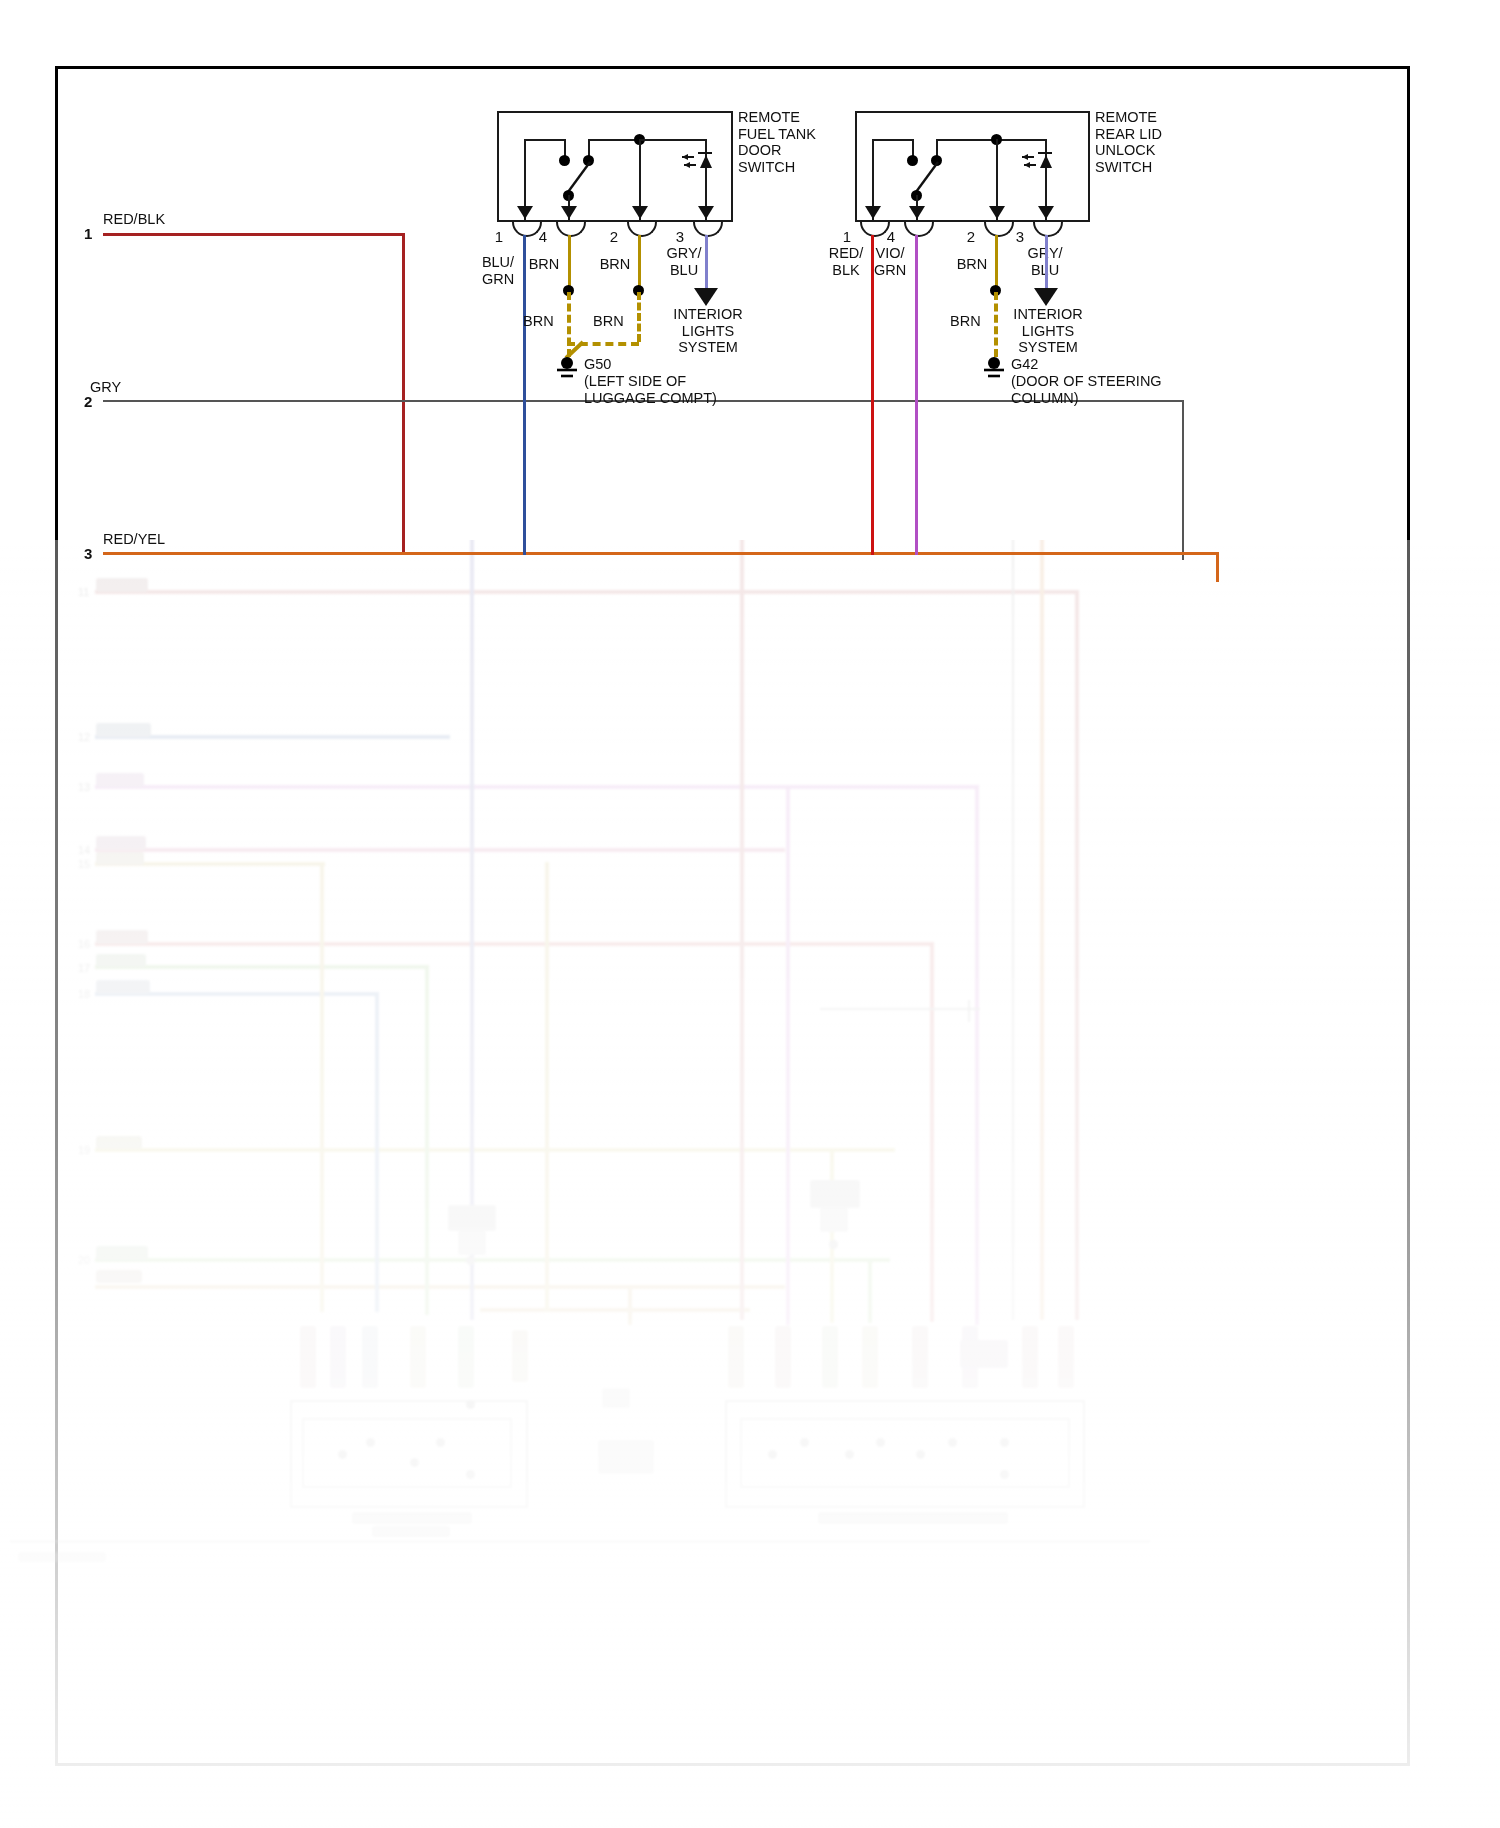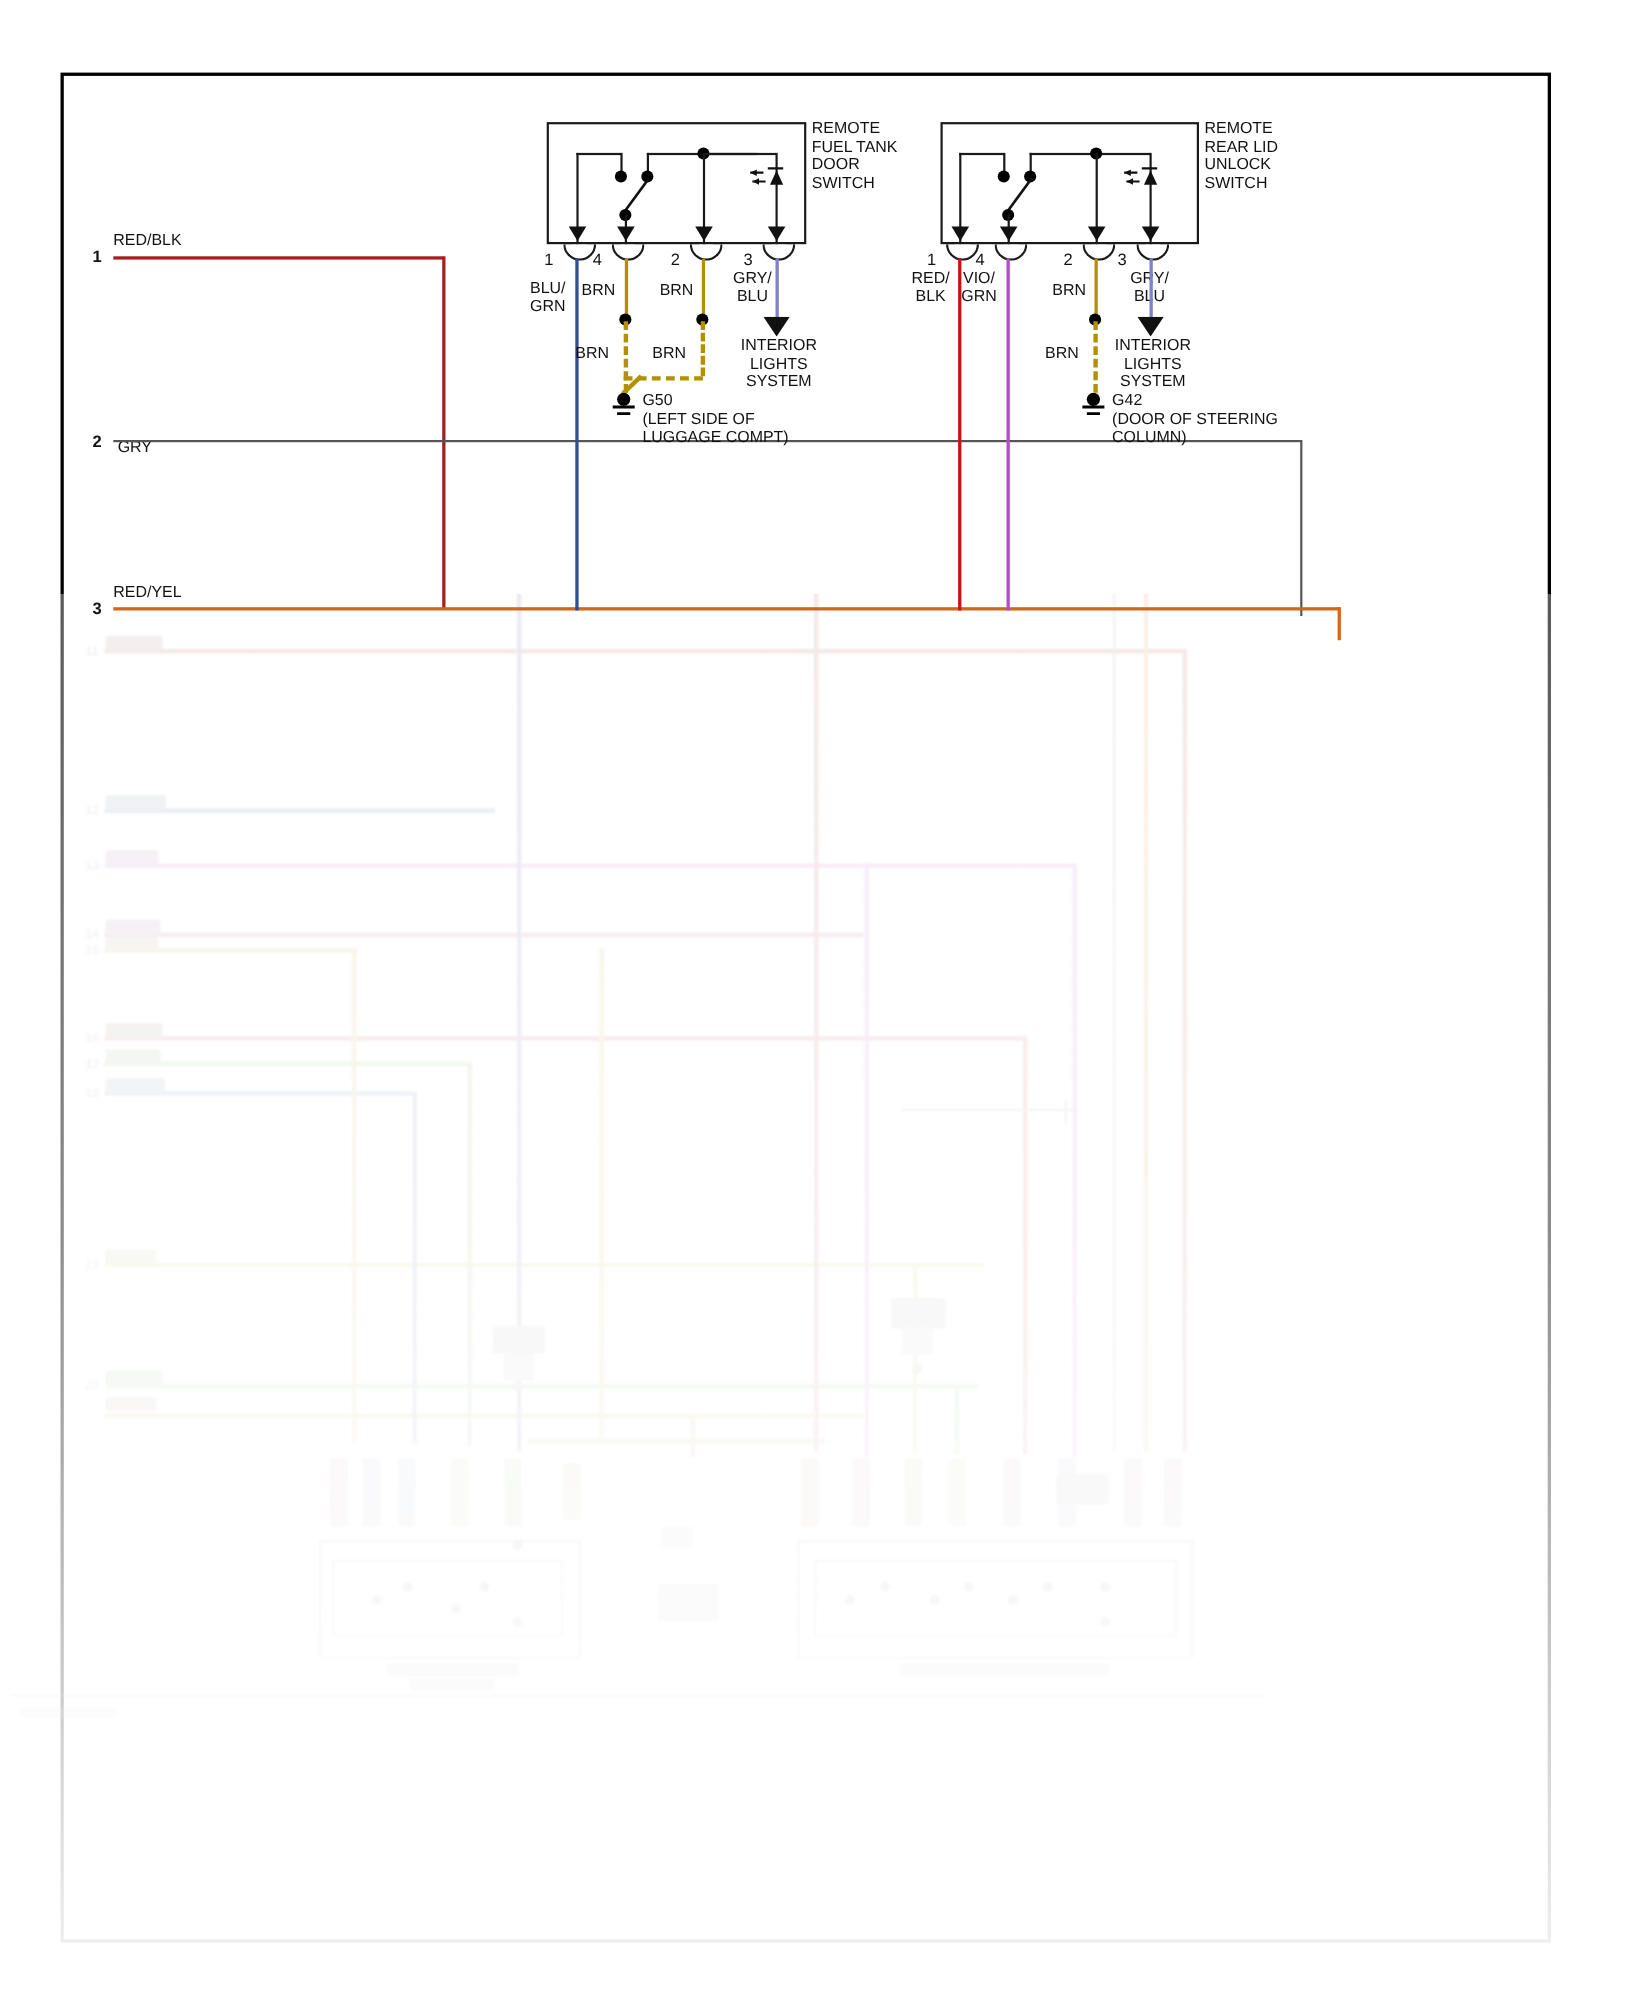--- a/index.html
+++ b/index.html
@@ -161,21 +161,21 @@
     </div>
     <div id="fadegrad"></div>
   </div>
 
   <div class="edge-num" style="left:84px;top:225px;">1</div>
   <div class="lbl" style="left:103px;top:211px;">RED/BLK</div>
   <div class="hline" style="left:103px;top:233px;width:300px;border-top-color:#a52121;"></div>
   <div class="vline" style="left:402px;top:233px;height:320px;border-left-color:#a52121;"></div>
 
   <div class="edge-num" style="left:84px;top:393px;">2</div>
-  <div class="lbl" style="left:107px;top:379px;margin-top:20px;">GRY</div>
+  <div class="lbl" style="left:90px;top:379px;">GRY</div>
   <div class="thin-h" style="left:103px;top:400px;width:1080px;"></div>
   <div class="thin-v" style="left:1182px;top:400px;height:160px;"></div>
 
   <div class="edge-num" style="left:84px;top:545px;">3</div>
   <div class="lbl" style="left:103px;top:531px;">RED/YEL</div>
   <div class="hline" style="left:103px;top:552px;width:1115px;border-top-color:#d4661a;"></div>
   <div class="vline" style="left:1216px;top:552px;height:30px;border-left-color:#d4661a;"></div>
 
   <div>
     <div class="box" style="left:497px;top:111px;width:236px;height:111px;"></div>

